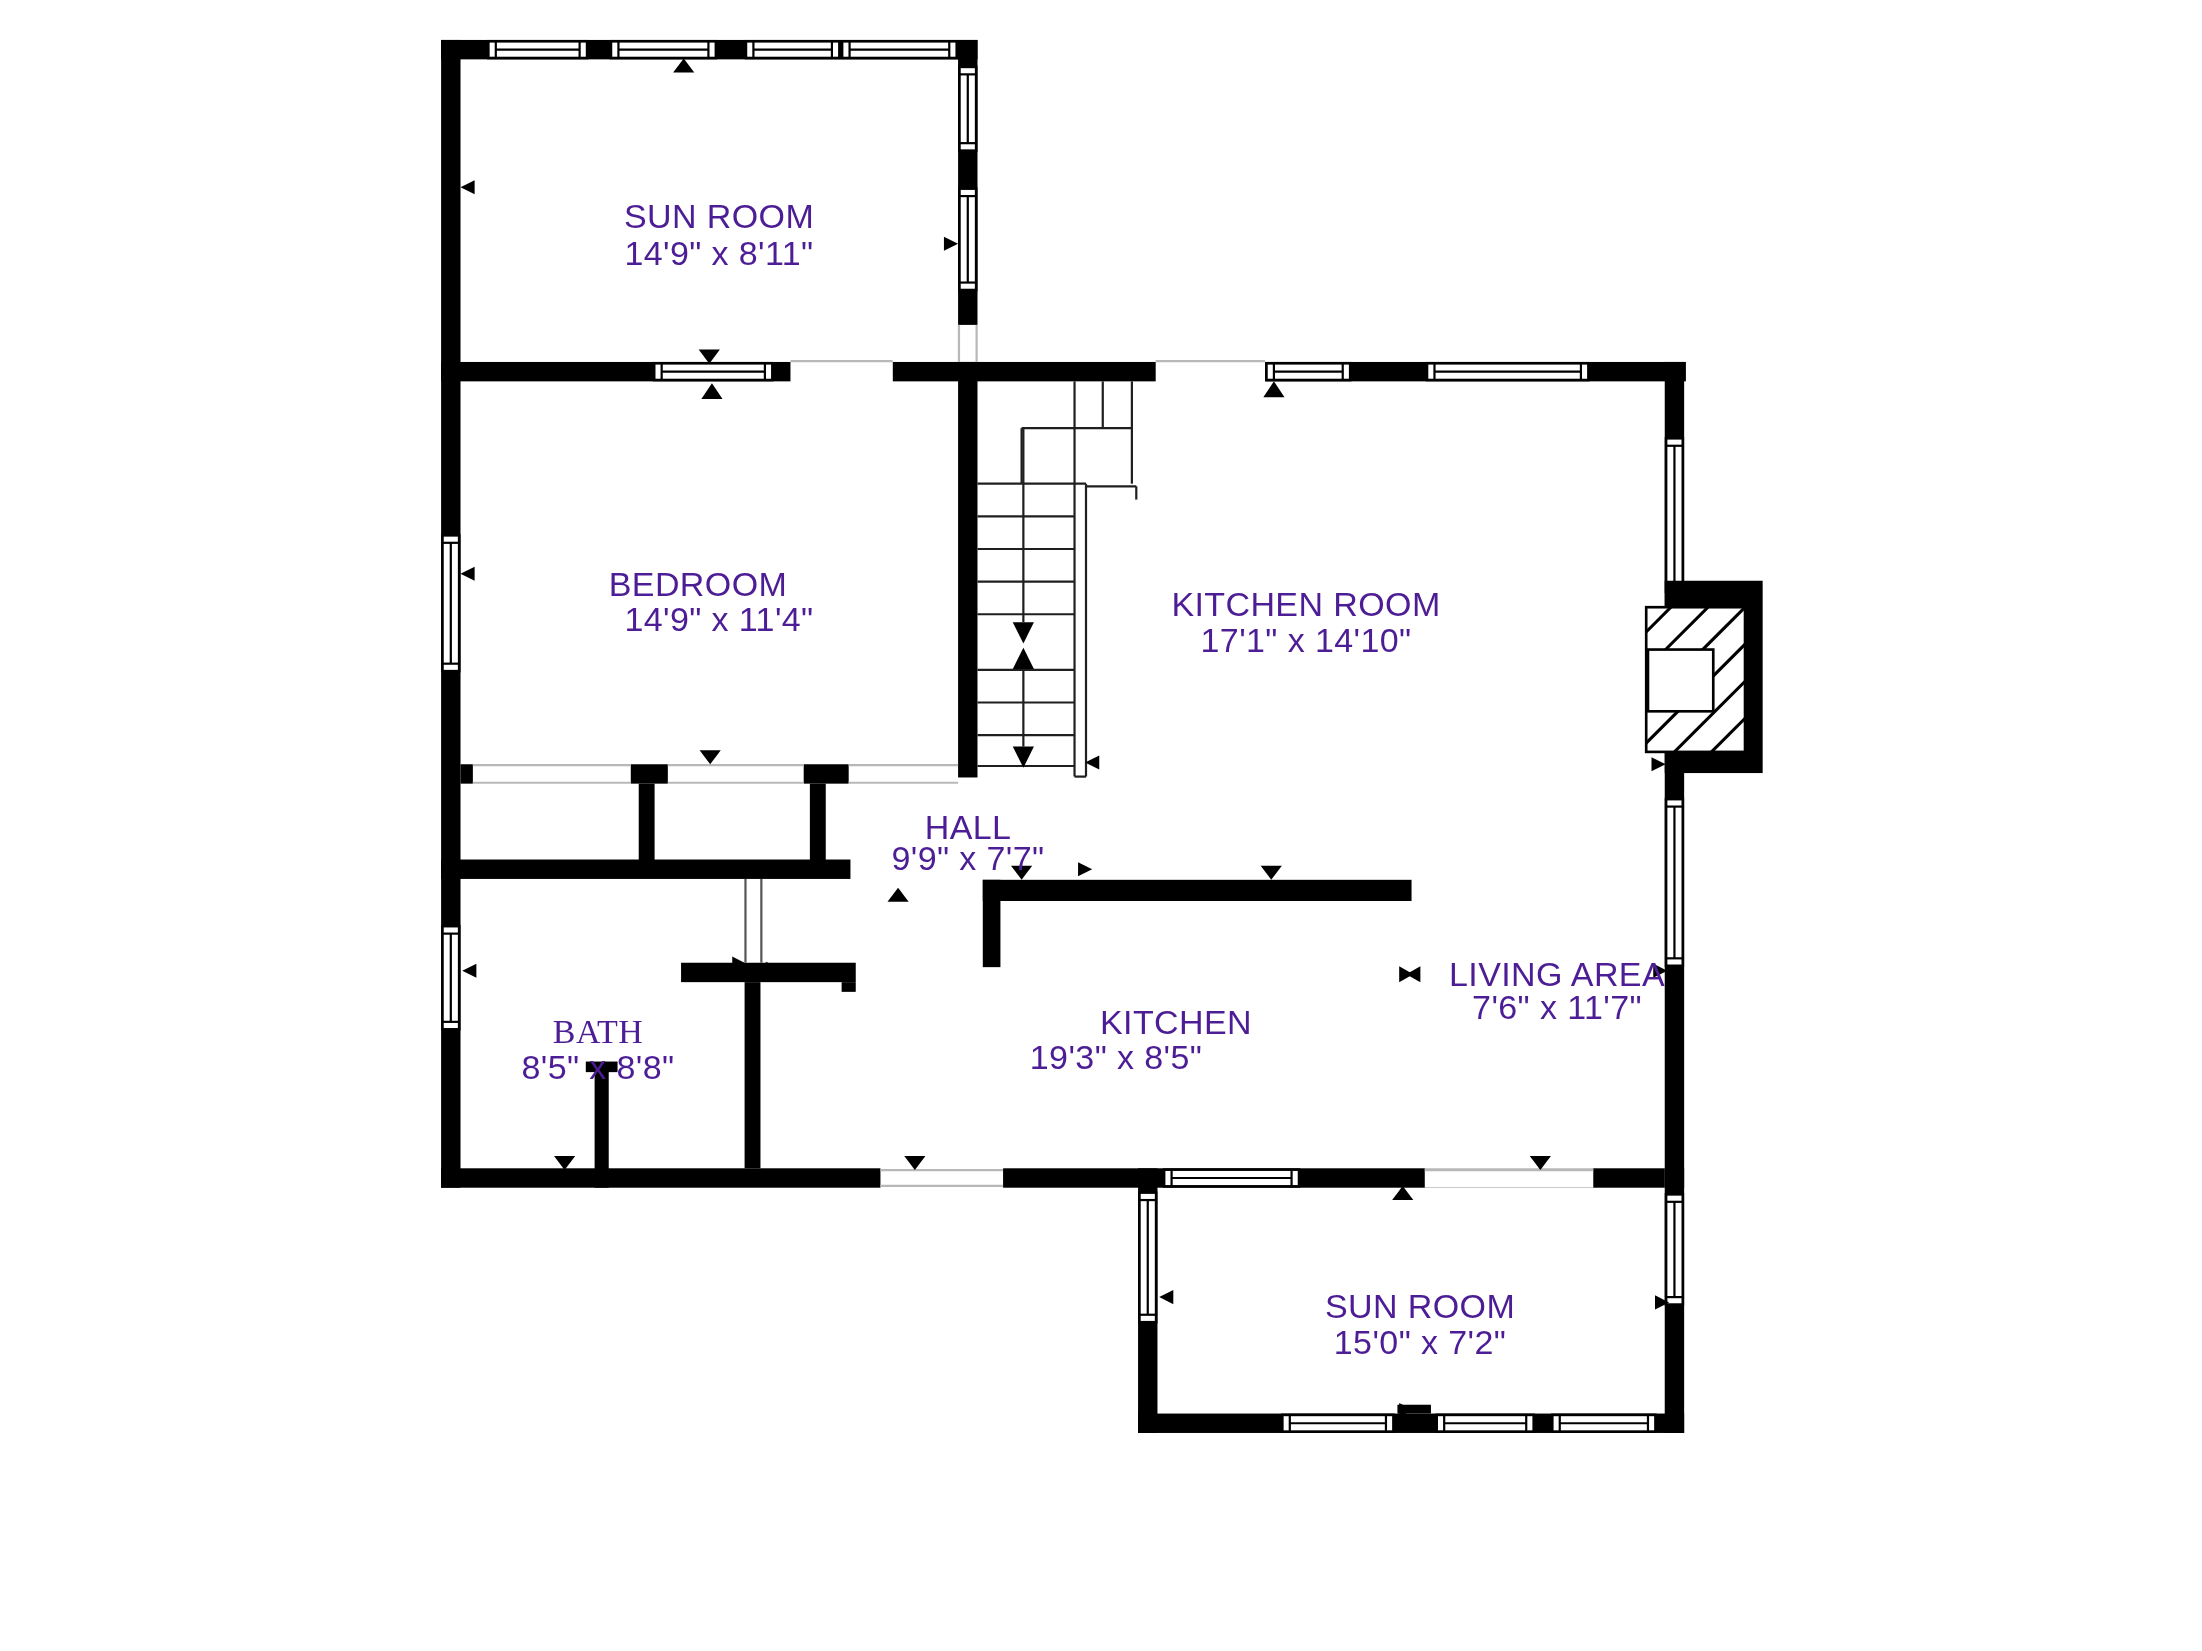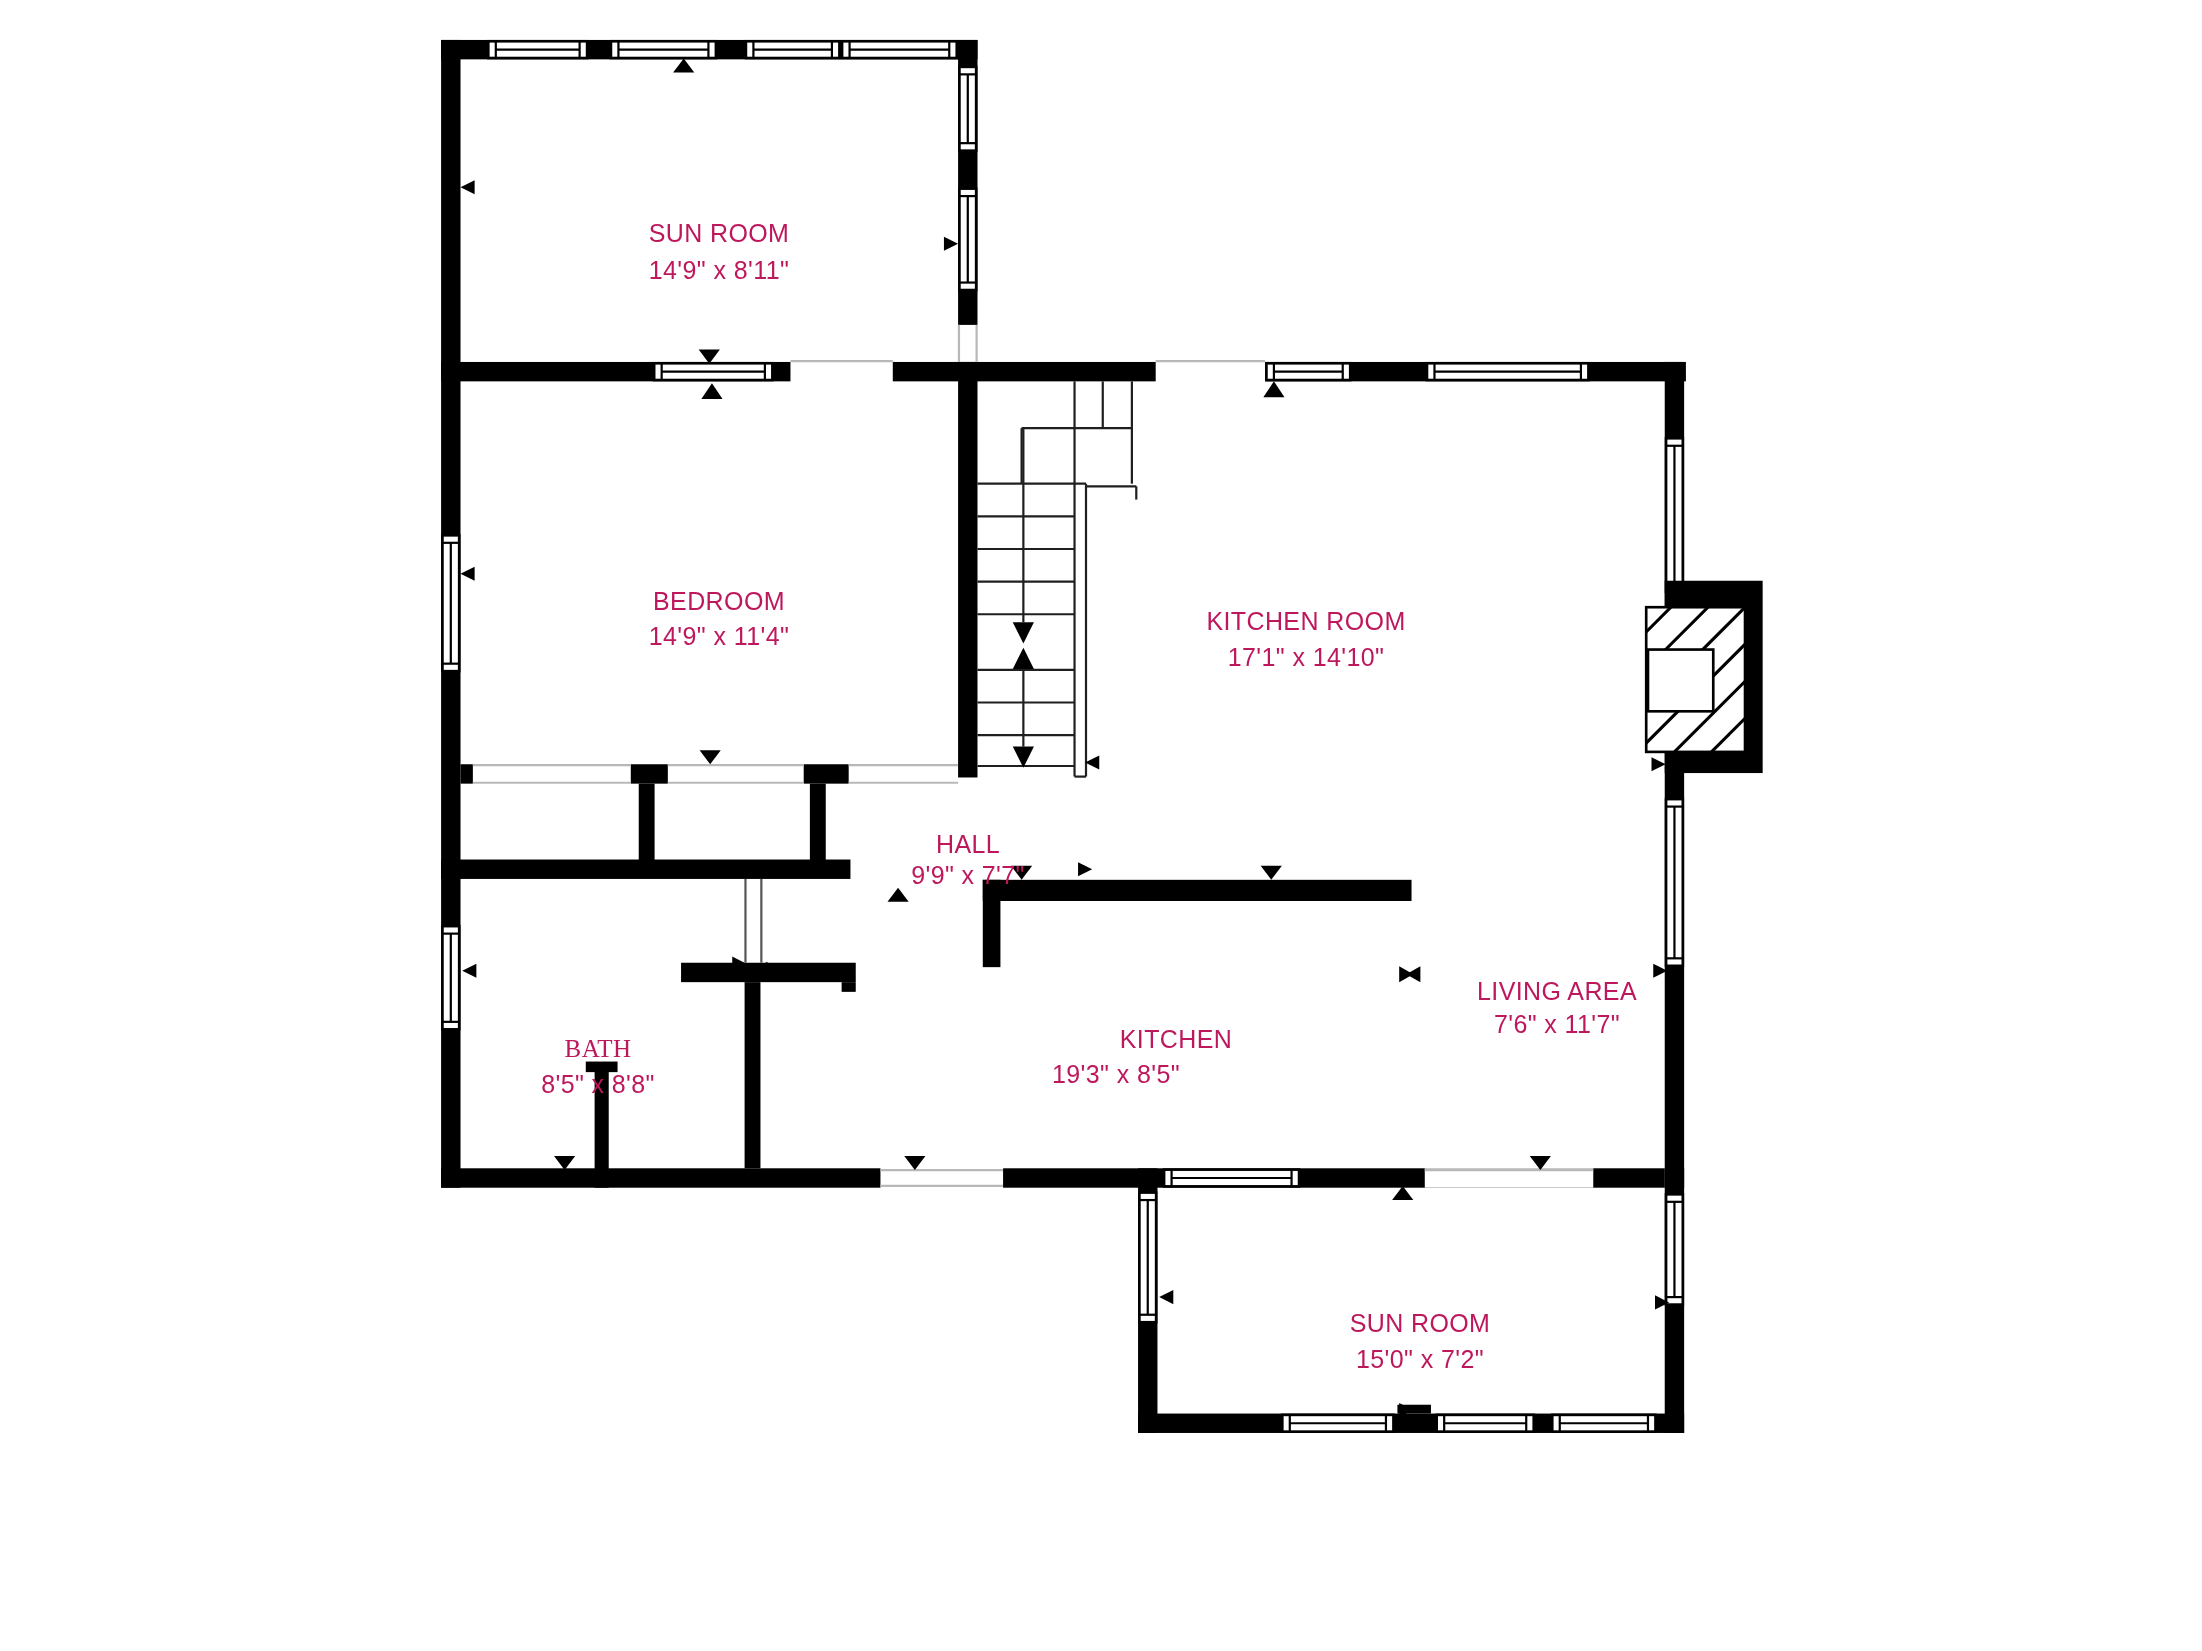--- a/index.html
+++ b/index.html
@@ -3,21 +3,21 @@
 <meta charset="utf-8">
 <style>
   html,body{margin:0;padding:0;}
   body{
     width:2202px;height:1652px;background:#ffffff;position:relative;
     font-family:"Liberation Sans",sans-serif;overflow:hidden;
   }
   #plan-svg{position:absolute;left:0;top:0;}
   .room-name,.room-dims{
     position:absolute;transform:translate(-50%,-50%);
-    font-size:25px;color:#be185d;letter-spacing:0.4px;white-space:nowrap;margin-top:17px;
+    font-size:34px;color:#4c1d95;letter-spacing:0.4px;white-space:nowrap;
   }
 </style>
 </head>
 <body>
 
 <div id="plan-root">
   <svg id="plan-svg" width="2202" height="1652" viewBox="0 0 2496 1872" xmlns="http://www.w3.org/2000/svg">
       <rect x="500" y="45" width="22" height="1301" fill="#000000"></rect>
       <rect x="500" y="45" width="608" height="22" fill="#000000"></rect>
       <rect x="1086" y="45" width="22" height="323" fill="#000000"></rect>
@@ -197,21 +197,21 @@
       <polygon points="830,1084 830,1100 846,1092" fill="#000000"></polygon>
       <polygon points="870,1090 870,1106 854,1098" fill="#000000"></polygon>
       <polygon points="1148,705 1172,705 1160,729" fill="#000000"></polygon>
       <polygon points="1148,758 1172,758 1160,734" fill="#000000"></polygon>
       <polygon points="1148,846 1172,846 1160,870" fill="#000000"></polygon>
       <polygon points="1246,856 1246,872 1230,864" fill="#000000"></polygon>
     </svg>
 
   <div class="room-name" style="left: 719px; top: 216px;">SUN ROOM</div>
   <div class="room-dims" style="left: 719px; top: 253px;">14'9" x 8'11"</div>
-  <div class="room-name" style="left: 719px; top: 584px; text-align: center;">BEDROOM</div>
+  <div class="room-name" style="left: 698px; top: 584px; text-align: center;">BEDROOM</div>
   <div class="room-dims" style="left: 719px; top: 619px;">14'9" x 11'4"</div>
   <div class="room-name" style="left: 1306px; top: 604px;">KITCHEN ROOM</div>
   <div class="room-dims" style="left: 1306px; top: 640px;">17'1" x 14'10"</div>
   <div class="room-name" style="left: 968px; top: 827px; text-align: center;">HALL</div>
   <div class="room-dims" style="left: 968px; top: 858px;">9'9" x 7'7"</div>
   <div class="room-name" style="left: 598px; top: 1032px; font-family: Liberation Serif, serif;">BATH</div>
   <div class="room-dims" style="left: 598px; top: 1067px;">8'5" x 8'8"</div>
   <div class="room-name" style="left: 1176px; top: 1022px;">KITCHEN</div>
   <div class="room-dims" style="left: 1116px; top: 1057px;">19'3" x 8'5"</div>
   <div class="room-name" style="left: 1557px; top: 974px;">LIVING AREA</div>

